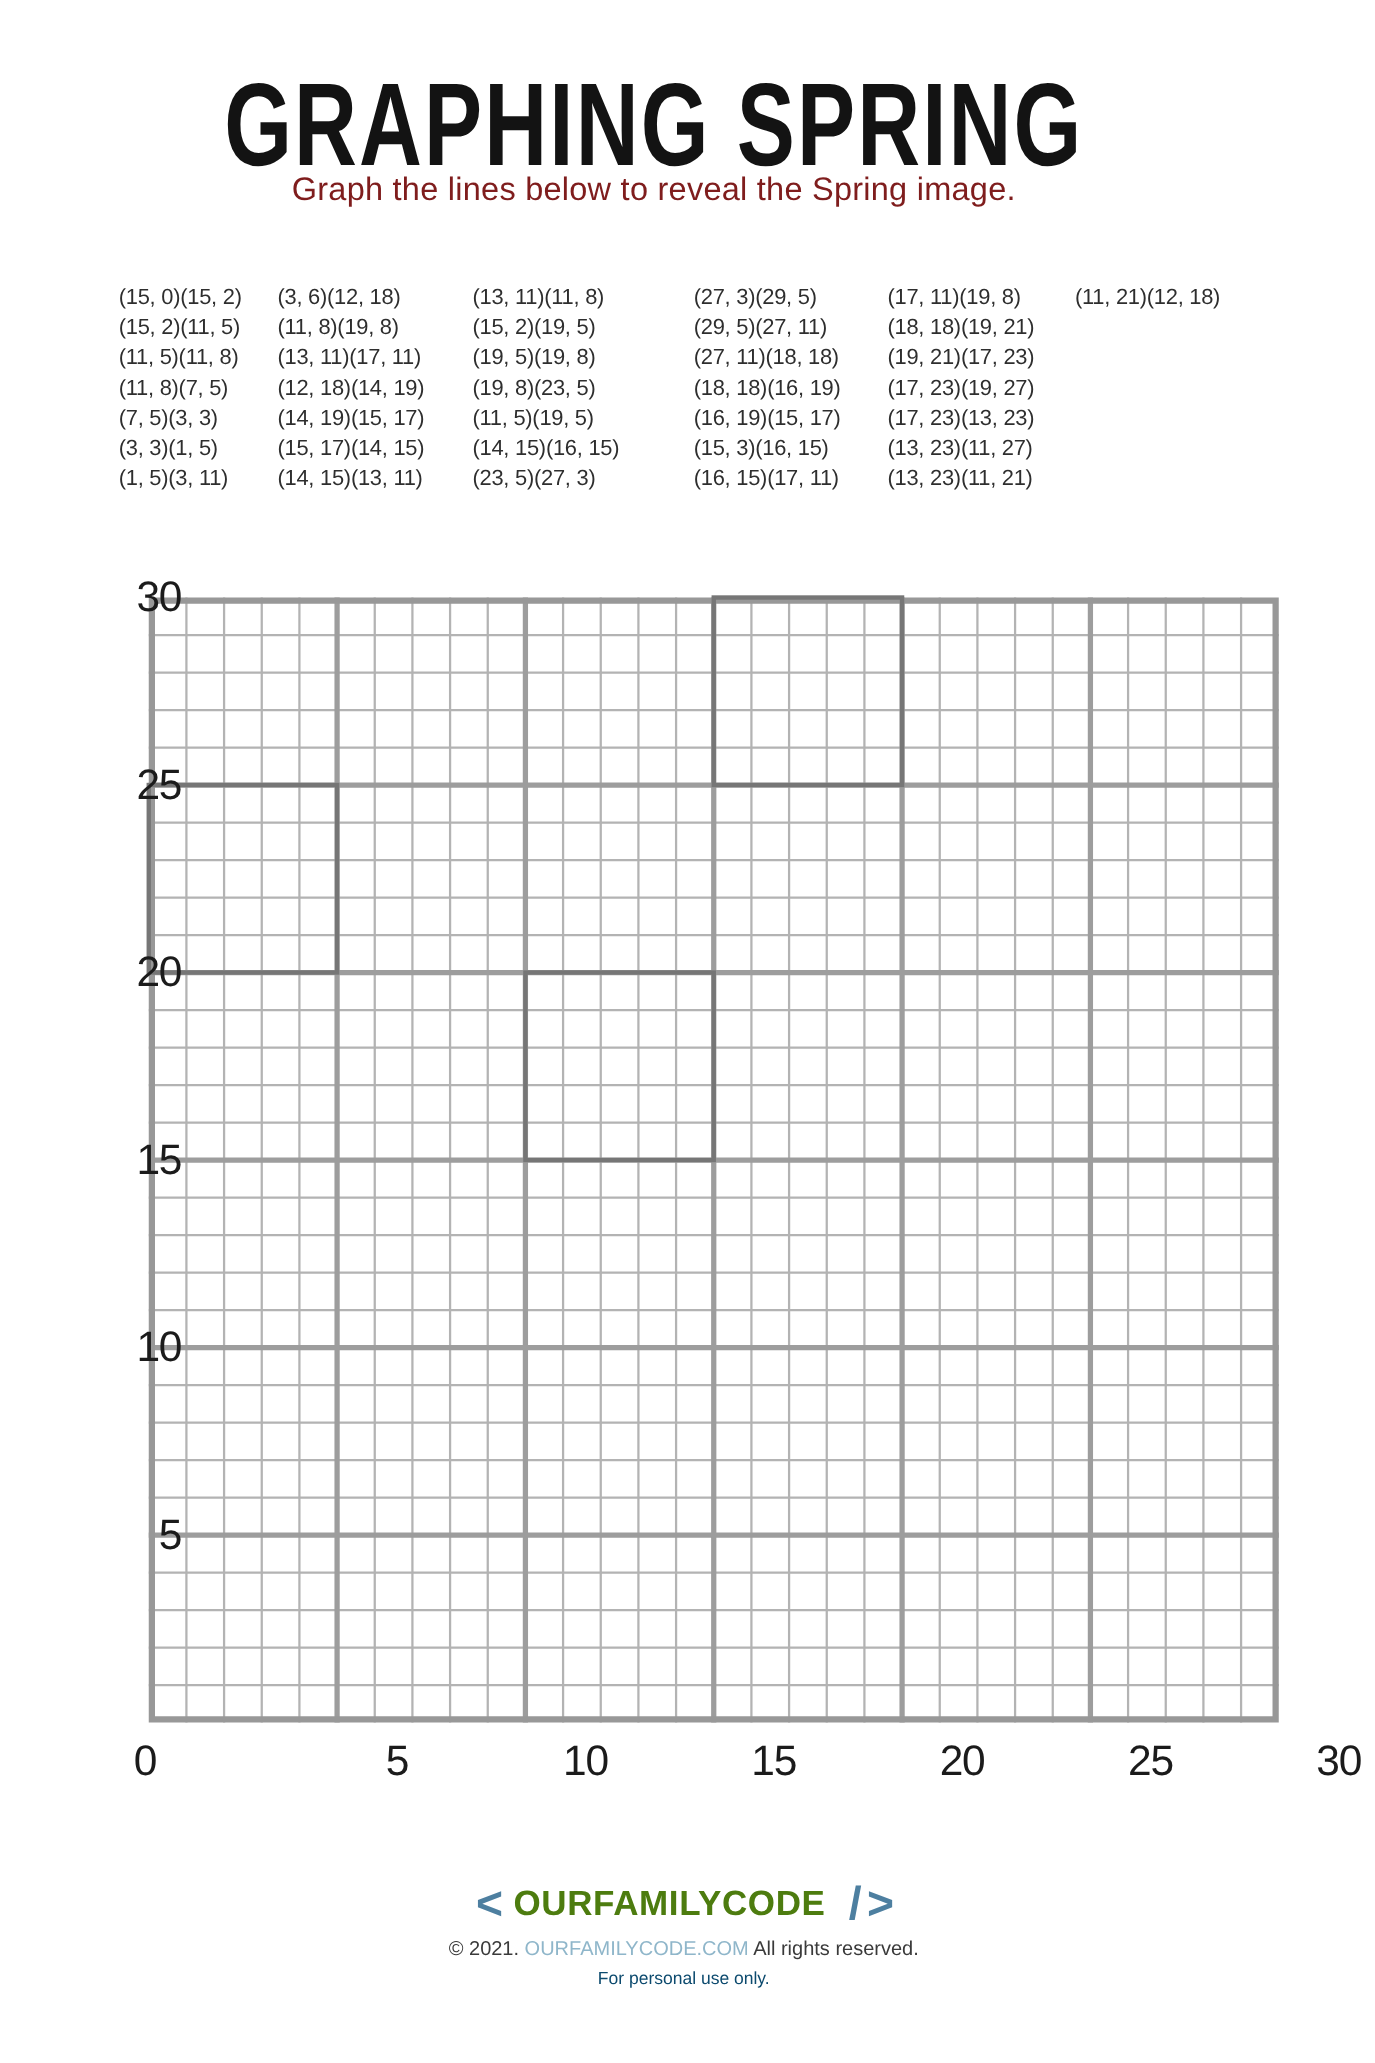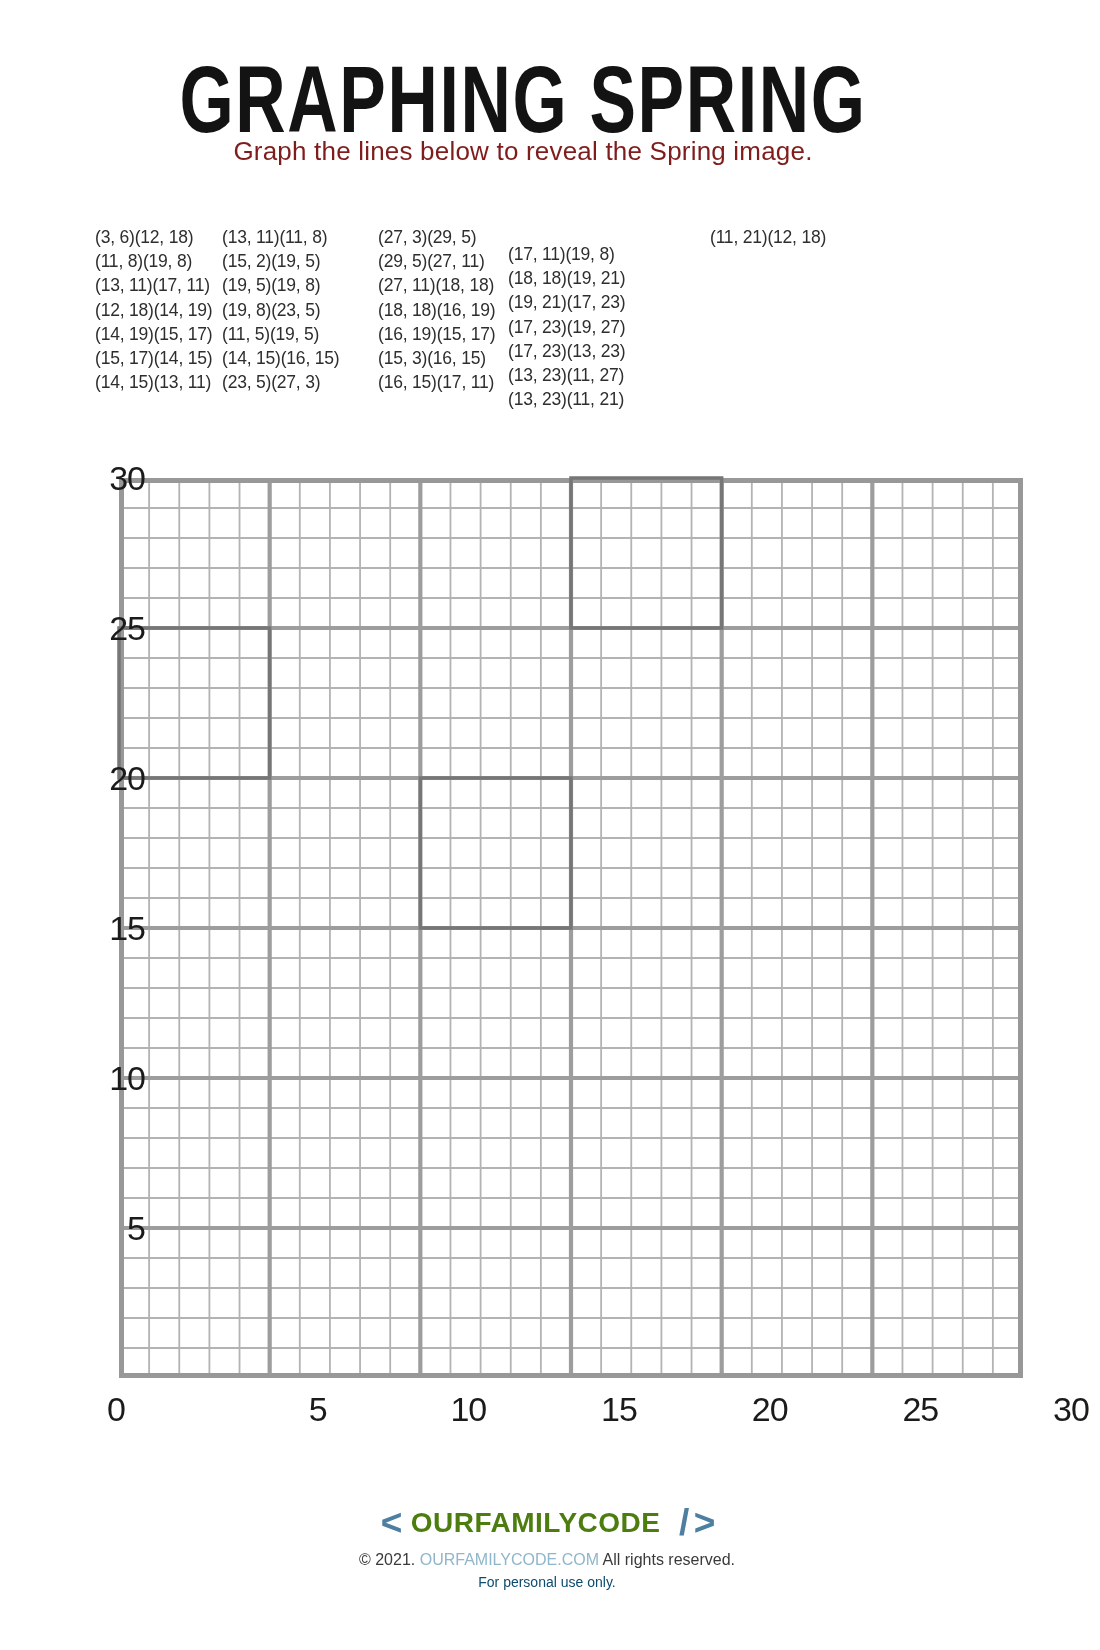--- a/index.html
+++ b/index.html
@@ -12,21 +12,21 @@
          transform:scale(0.83,1.12);transform-origin:center top;white-space:nowrap;}
   .subtitle-wrap{position:absolute;top:136px;left:0;width:1046px;text-align:center;}
   .subtitle{font-size:26px;color:#7f1d1d;letter-spacing:0.2px;}
 
   
   .coords{position:absolute;top:225px;left:0;width:1100px;height:180px;}
   .coord-col{position:absolute;top:0;white-space:nowrap;}
   .coord-col:nth-child(1){left:95px;}
   .coord-col:nth-child(2){left:222px;}
   .coord-col:nth-child(3){left:378px;}
-  .coord-col:nth-child(4){left:508px;margin-top:17px;}
+  .coord-col:nth-child(4){left:555px;}
   .coord-col:nth-child(5){left:710px;}
   .coord-col:nth-child(6){left:860px;}
   .coord-row{font-size:17.5px;line-height:24.2px;color:#2e2e2e;letter-spacing:-0.2px;}
 
   
   .plot-wrap{position:absolute;left:119px;top:478px;width:904px;height:900px;}
   .plot-wrap svg{position:absolute;left:0;top:0;overflow:visible;}
 
   .tick{position:absolute;font-size:34px;color:#1b1b1b;letter-spacing:-1px;margin-left:48px;}
   .tick.x{width:80px;text-align:center;top:1390px;}
@@ -49,20 +49,29 @@
 <div class="page">
 
   <div class="title-wrap">
     <span class="title">GRAPHING SPRING</span>
   </div>
   <div class="subtitle-wrap">
     <span class="subtitle">Graph the lines below to reveal the Spring image.</span>
   </div>
 
   <div class="coords">
+      <div class="coord-col">
+        <div class="coord-row">(15, 0)(15, 2)</div>
+        <div class="coord-row">(15, 2)(11, 5)</div>
+        <div class="coord-row">(11, 5)(11, 8)</div>
+        <div class="coord-row">(11, 8)(7, 5)</div>
+        <div class="coord-row">(7, 5)(3, 3)</div>
+        <div class="coord-row">(3, 3)(1, 5)</div>
+        <div class="coord-row">(1, 5)(3, 11)</div>
+      </div>
       <div class="coord-col">
         <div class="coord-row">(3, 6)(12, 18)</div>
         <div class="coord-row">(11, 8)(19, 8)</div>
         <div class="coord-row">(13, 11)(17, 11)</div>
         <div class="coord-row">(12, 18)(14, 19)</div>
         <div class="coord-row">(14, 19)(15, 17)</div>
         <div class="coord-row">(15, 17)(14, 15)</div>
         <div class="coord-row">(14, 15)(13, 11)</div>
       </div>
       <div class="coord-col">

